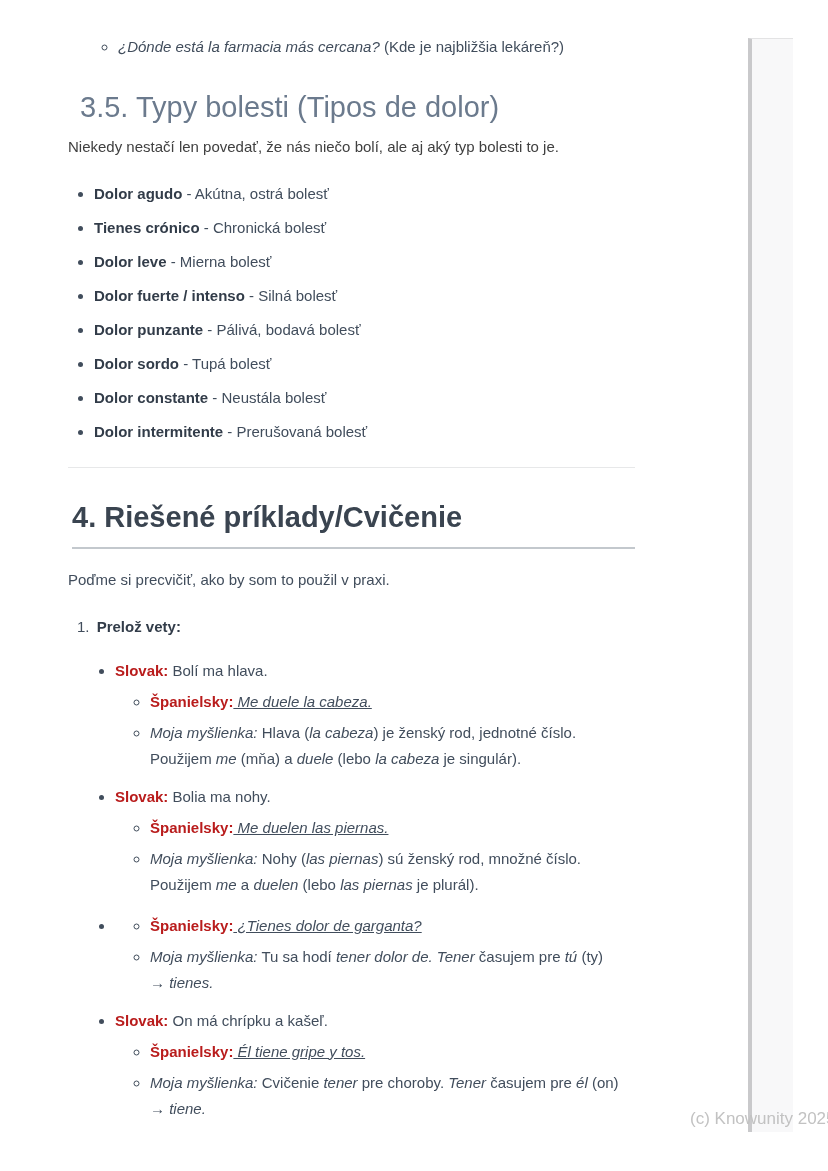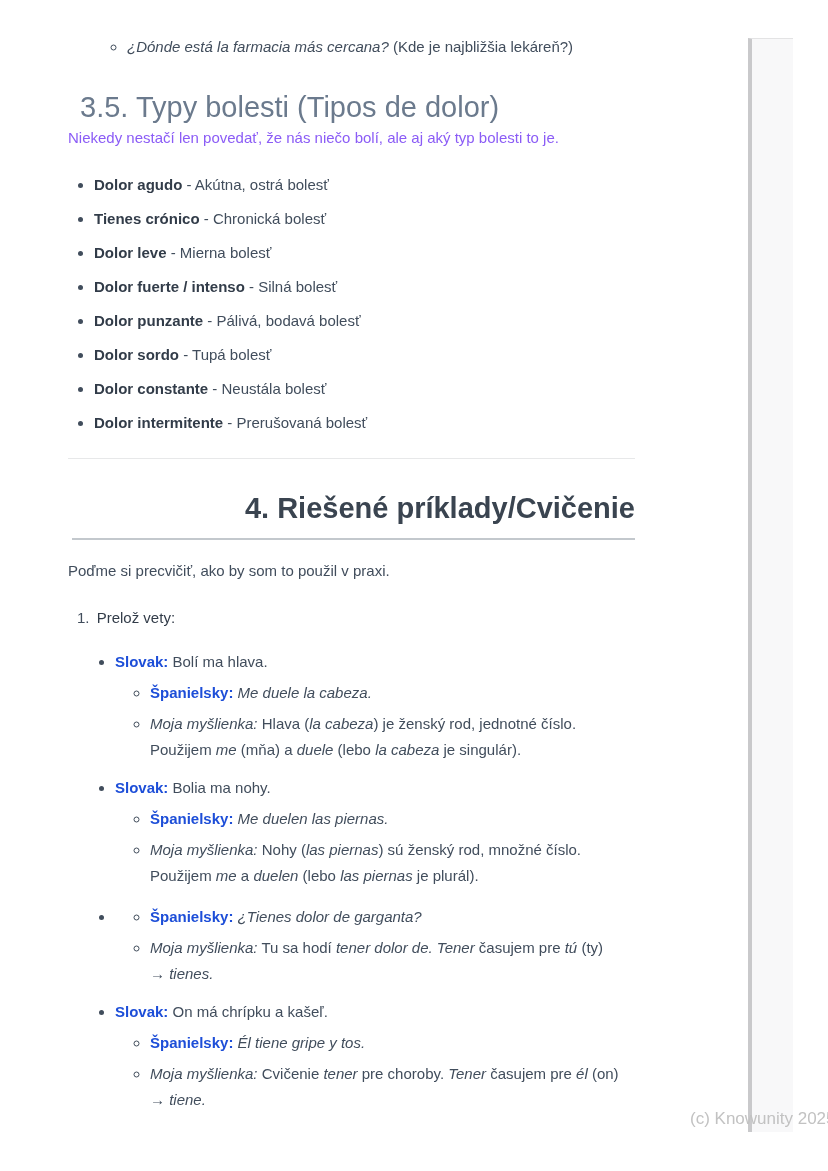--- a/index.html
+++ b/index.html
@@ -5,51 +5,51 @@
   html,body{margin:0;padding:0;}
   body{
     width:828px;height:1171px;position:relative;background:#ffffff;overflow:hidden;
     font-family:"Liberation Sans","DejaVu Sans",sans-serif;
     color:#414d5c;font-size:15px;line-height:1.5;
   }
   .content{position:absolute;left:68px;top:0;width:567px;}
 
   
   ul.top-list{list-style:circle;margin:36px 0 0 0;padding:0 0 0 50px;}
-  ul.top-list li{margin:9px;}
+  ul.top-list li{margin:0;}
 
   h2.sec35{
     font-size:29px;line-height:1.2;font-weight:normal;color:#6b7a8d;
     margin:31px 0 0 12px;
   }
-  p.intro{margin:3px 0 0 0;color:#8b5cf6;}
+  p.intro{margin:12px 0 0 0;color:#404040;}
 
   ul.pain-list{list-style:disc;margin:24px 0 0 0;padding:0 0 0 26px;}
   ul.pain-list li{margin:0 0 11.5px 0;}
   .term{font-weight:bold;color:#323c49;}
 
   hr.divider{border:none;border-top:1px solid #e7e8e9;margin:24px 0 0 0;}
 
   h1.sec4{
     font-size:29px;line-height:1.2;font-weight:bold;color:#3a4450;
-    margin:32px 0 0 4px;padding:0 0 12px 0;border-bottom:2.5px solid #c3c8cd;text-align:right;
+    margin:32px 0 0 4px;padding:0 0 12px 0;border-bottom:2.5px solid #c3c8cd;
   }
   p.intro2{margin:20px 0 0 0;}
 
   .exercise-line{margin:24px 0 0 0;padding-left:9px;}
   .exercise-line .num{color:#414d5c;}
-  .exercise-line .ex-label{font-weight:normal;color:#323c49;margin-left:3px;}
+  .exercise-line .ex-label{font-weight:bold;color:#323c49;margin-left:3px;}
 
   ul.examples{list-style:disc;margin:22px 0 0 0;padding:0 0 0 47px;}
   ul.examples > li{margin:0 0 14px 0;}
   ul.inner{list-style:circle;margin:6px 0 0 0;padding:0 0 0 35px;}
   ul.inner > li{margin:0 0 5px 0;line-height:1.75;max-width:470px;}
-  .lbl{font-weight:bold;color:#1d4ed8;}
+  .lbl{font-weight:bold;color:#b91c1c;}
   .it{font-style:italic;}
-  em{font-style:italic;}
+  em{font-style:italic;text-decoration:underline;}
 
   .side-rail{
     position:absolute;left:748px;top:38px;width:45px;height:1094px;
     background:#f8f8f9;border-left:4px solid #c9c9cb;
     border-top:1px solid #e3e3e4;box-sizing:border-box;z-index:2;
   }
   .watermark{
     position:absolute;left:690px;top:1106px;font-size:17px;color:#c2c2c2;
     z-index:3;white-space:nowrap;
   }

